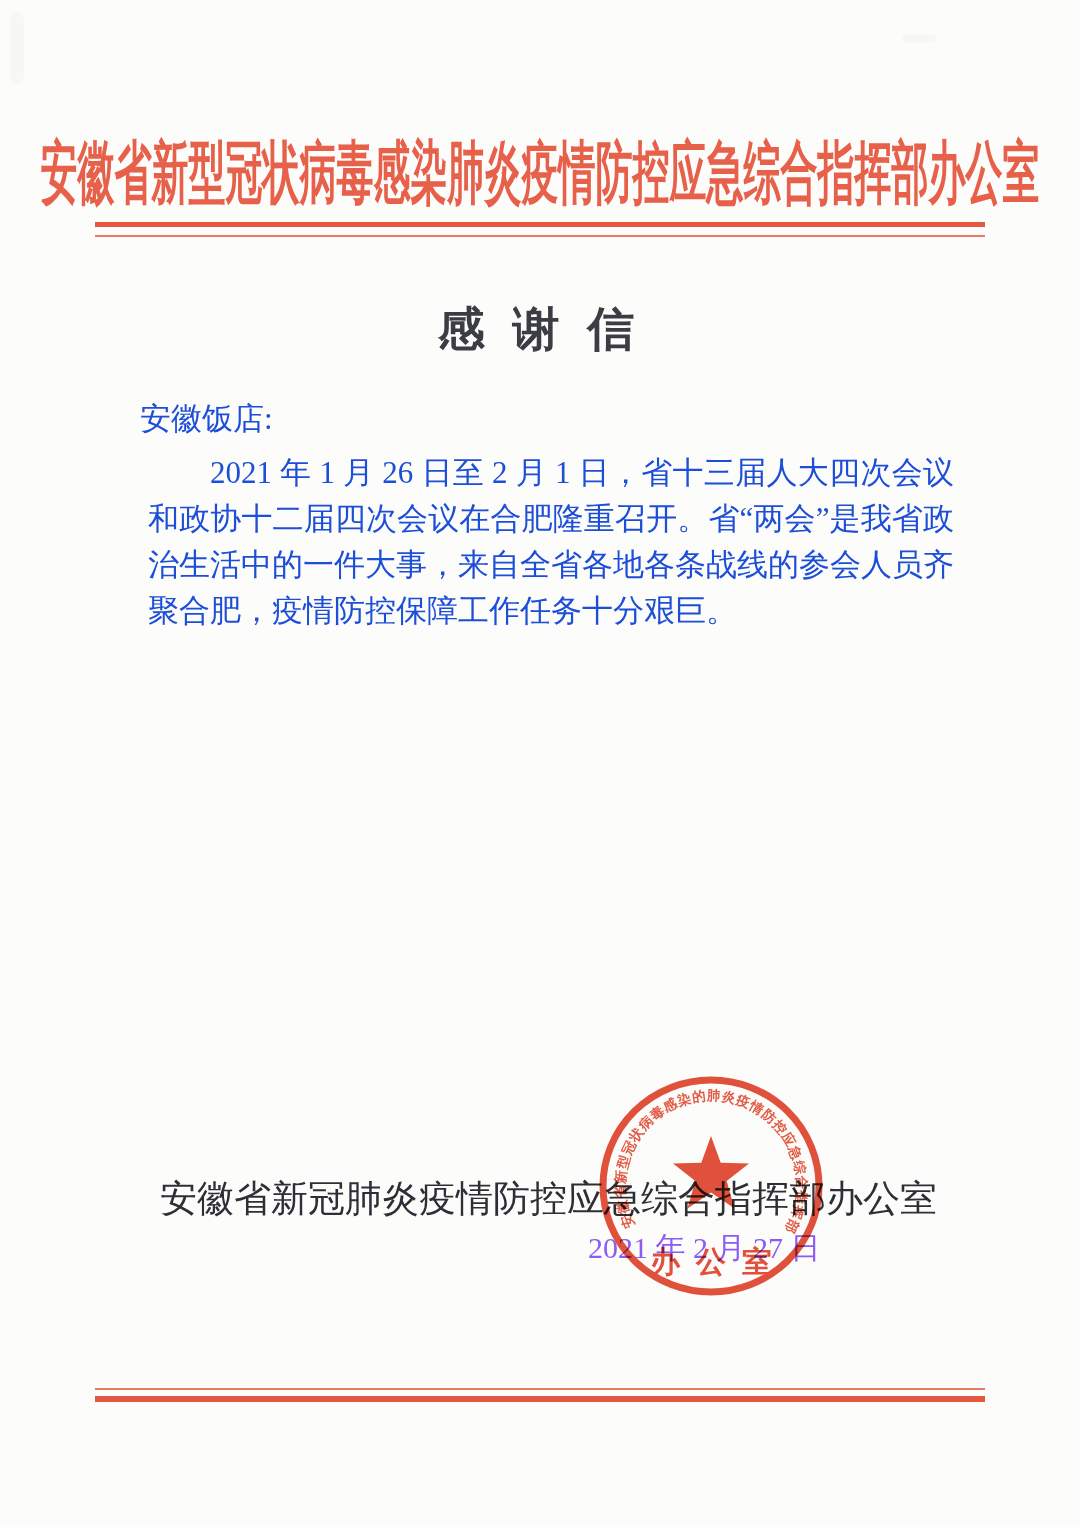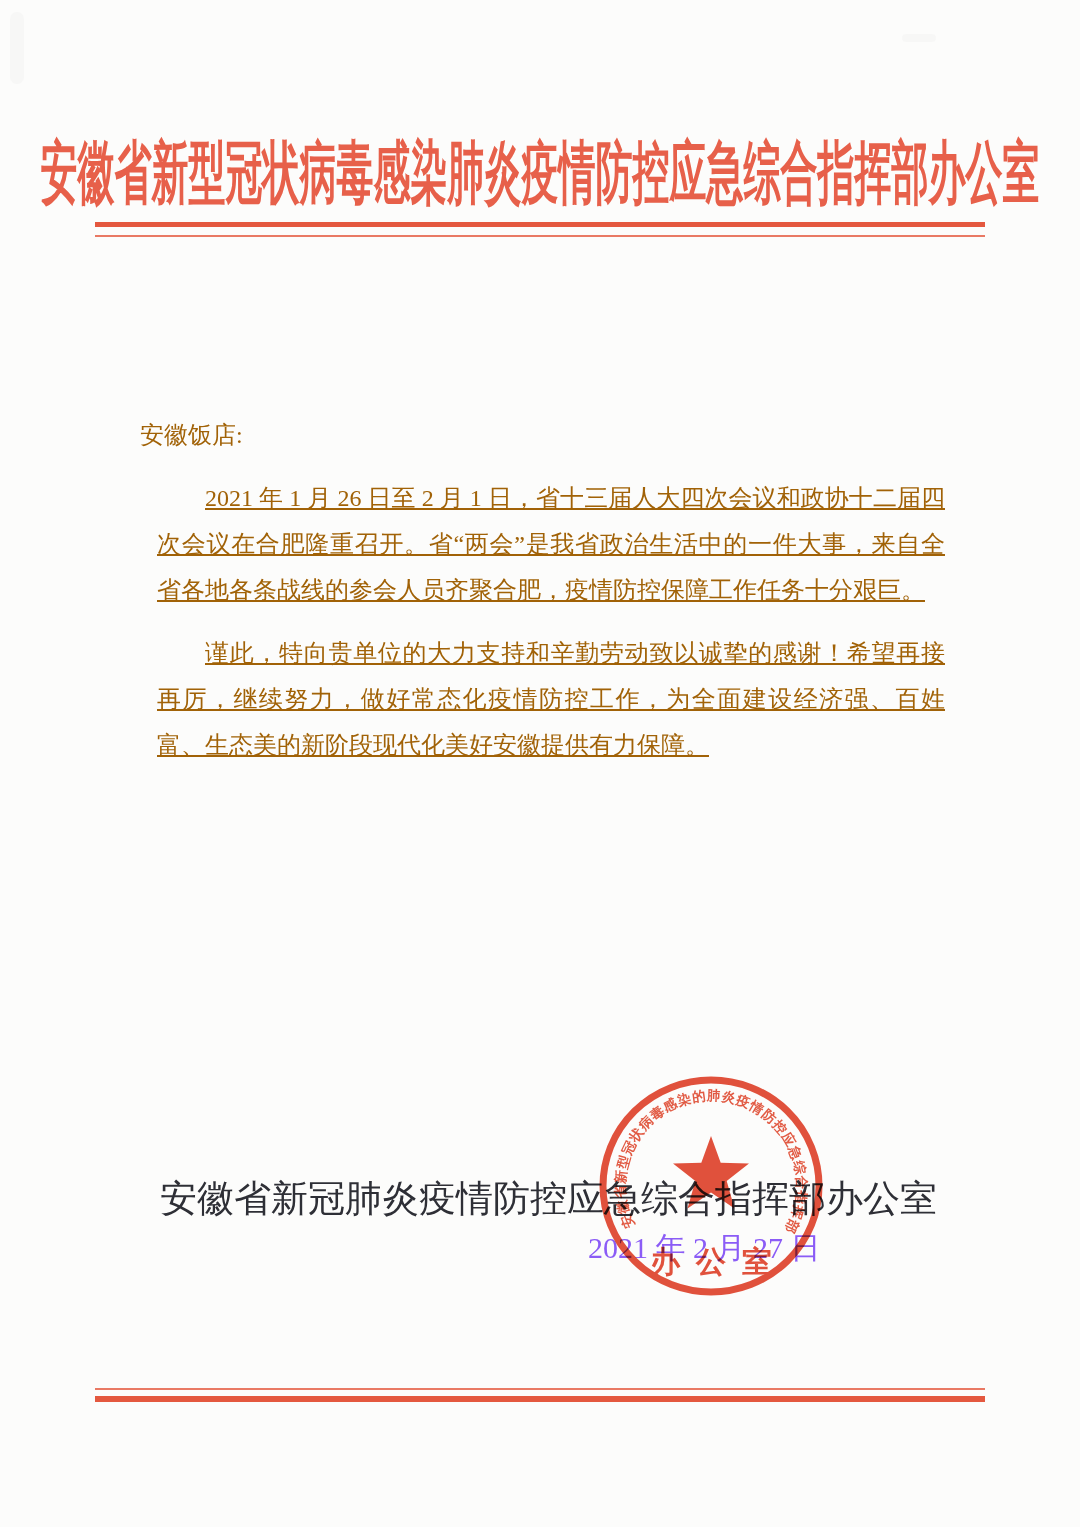--- a/index.html
+++ b/index.html
@@ -35,27 +35,27 @@
   
   .title {
     position: absolute; top: 298px; left: 0; width: 100%;
     text-align: center;
     font-size: 47px; font-weight: bold; letter-spacing: 8px;
     color: #3b3c44;
   }
 
   
   .body-text {
-    position: absolute; top: 412px; left: 140px; width: 822px;
-    font-size: 24px; line-height: 46px;
-    color: #a16207;
+    position: absolute; top: 396px; left: 140px; width: 822px;
+    font-size: 31px; line-height: 46px;
+    color: #1d4ed8;
     text-align: justify;
   }
   .salutation { text-indent: 0; }
-  .body-text p { margin: 17px; text-indent: 2em; text-decoration: underline; }
+  .body-text p { margin: 8px; text-indent: 2em; }
 
   
   .sig-org {
     position: absolute; top: 1174px; right: 143px;
     font-size: 37px; color: #2e2f36; white-space: nowrap;
   }
   .sig-date {
     position: absolute; top: 1228px; left: 588px;
     font-size: 30px; color: #8b5cf6; white-space: nowrap;
   }
@@ -80,25 +80,25 @@
   <div class="smudge smudge-1"></div>
   <div class="smudge smudge-2"></div>
 
   <div class="letterhead">
     <span class="org">安徽省新型冠状病毒感染肺炎疫情防控应急综合指挥部办公室</span>
   </div>
 
   <div class="rule rule-top-thick"></div>
   <div class="rule rule-top-thin"></div>
 
+  <div class="title">感 谢 信</div>
 
   <div class="body-text">
     <div class="salutation">安徽饭店:</div>
     <p>2021 年 1 月 26 日至 2 月 1 日，省十三届人大四次会议和政协十二届四次会议在合肥隆重召开。省“两会”是我省政治生活中的一件大事，来自全省各地各条战线的参会人员齐聚合肥，疫情防控保障工作任务十分艰巨。</p>
-    <p>谨此，特向贵单位的大力支持和辛勤劳动致以诚挚的感谢！希望再接再厉，继续努力，做好常态化疫情防控工作，为全面建设经济强、百姓富、生态美的新阶段现代化美好安徽提供有力保障。</p>
   </div>
 
   <div class="sig-org">安徽省新冠肺炎疫情防控应急综合指挥部办公室</div>
   <div class="sig-date">2021 年 2 月 27 日</div>
 
   <svg class="seal" width="228" height="224" viewBox="0 0 228 224">
     <defs>
       <path id="sealArc" d="M 39.5 155 A 86 86 0 1 1 188.5 155" fill="none"></path>
     </defs>
     <ellipse cx="114" cy="112" rx="108" ry="106" fill="none" stroke-width="7" stroke="#e03a22"></ellipse>

